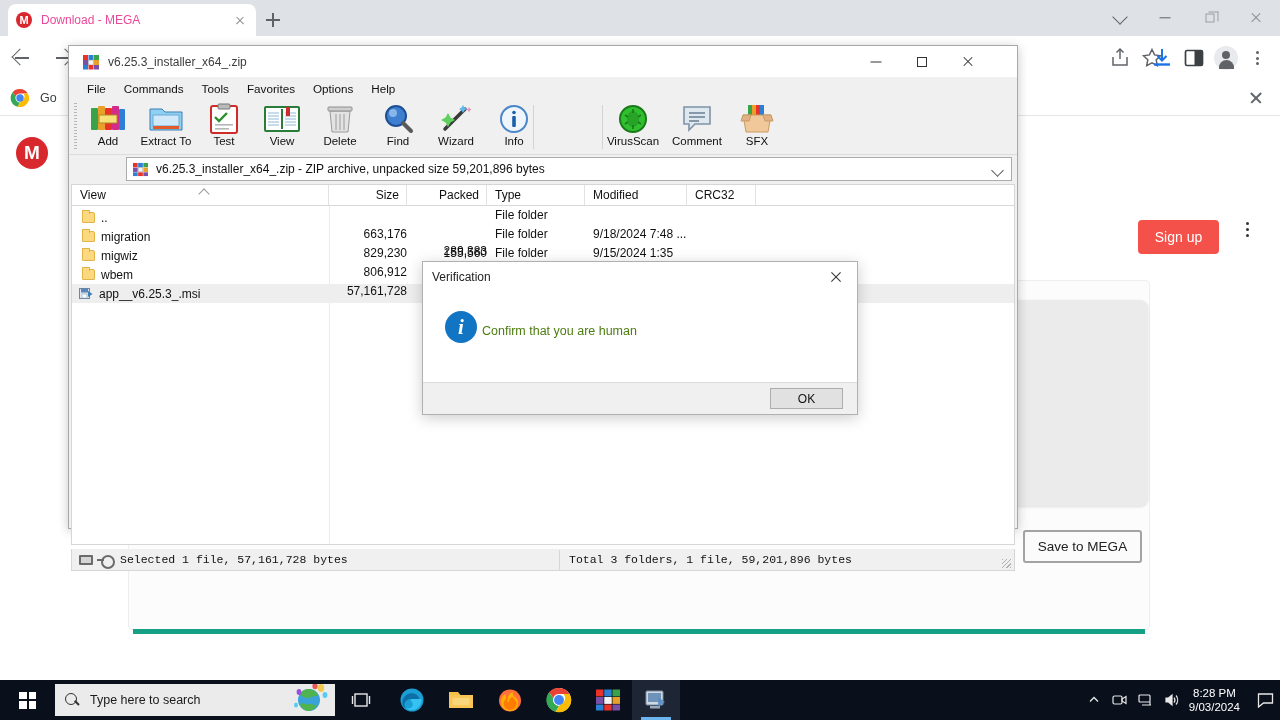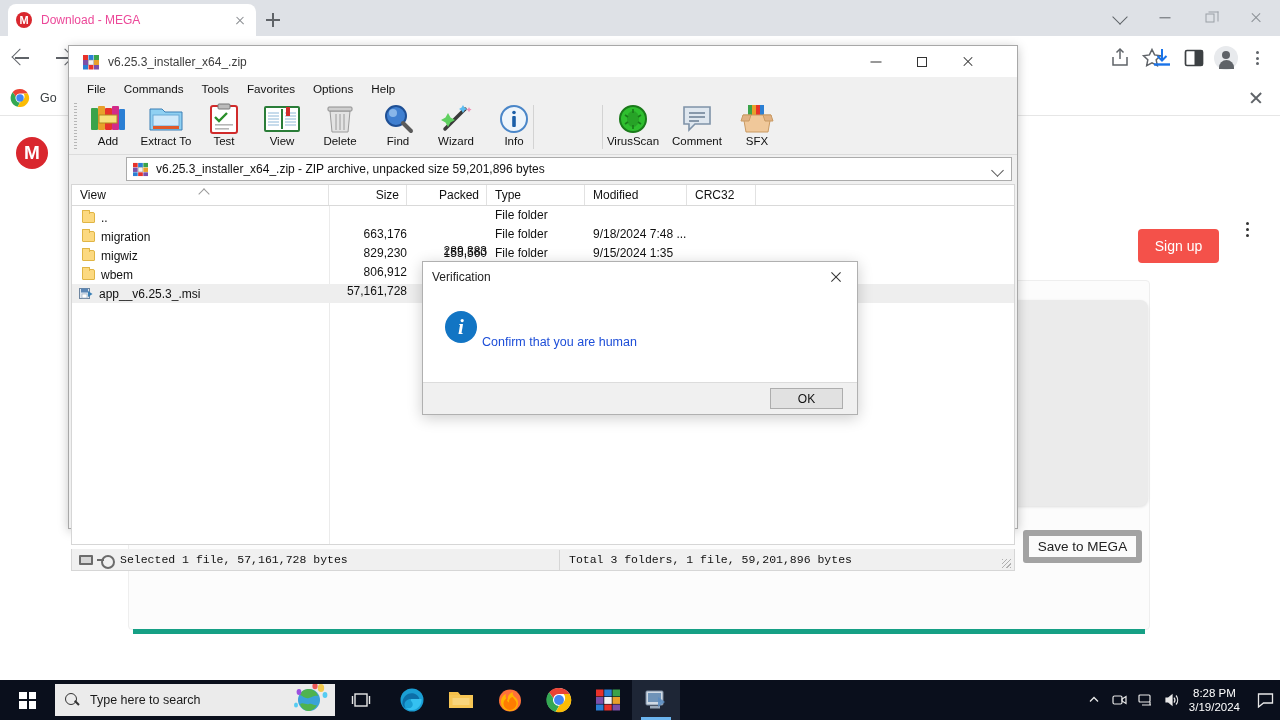--- a/index.html
+++ b/index.html
@@ -77,33 +77,33 @@
               border-bottom:1px solid #e6e6e6; display:flex; align-items:center; }
   .chrome-mini { width:20px; height:20px; margin-left:10px; flex:none; position:relative;}
   .notif-text { font-size:12.5px; color:#3c4043; margin-left:10px; }
   .notif-x { position:absolute; right:16px; top:10px; width:16px; height:16px;}
   .notif-x:before,.notif-x:after{content:"";position:absolute;left:1px;top:7.2px;width:14px;height:1.5px;background:#5f6368;}
   .notif-x:before{transform:rotate(45deg);}.notif-x:after{transform:rotate(-45deg);}
 
   .mega-logo { position:absolute; left:16px; top:57px; width:32px; height:32px; border-radius:50%;
                background:#d9272e; color:#fff; font-weight:bold; font-size:19px;
                display:flex; align-items:center; justify-content:center; }
-  .signup-btn { position:absolute; left:1138px; top:149px; width:81px; height:34px;
+  .signup-btn { position:absolute; left:1138px; top:140px; width:81px; height:34px;
                 background:#f4514a; color:#fff; border:none; border-radius:4px;
                 font-size:14px; font-family:"Liberation Sans",sans-serif; cursor:pointer; }
   .page-kebab { position:absolute; left:1239px; top:139px; width:18px; height:24px; }
   .page-kebab i{position:absolute;left:7px;width:3.4px;height:3.4px;border-radius:50%;background:#333;display:block;}
   .page-kebab i:nth-child(1){top:3px;}.page-kebab i:nth-child(2){top:9px;}.page-kebab i:nth-child(3){top:15px;}
 
   .dl-card { position:absolute; left:128px; top:200px; width:1022px; height:350px;
              background:#fcfcfc; border:1px solid #eee; border-radius:4px; }
   .dl-preview { position:absolute; left:872px; top:220px; width:276px; height:206px;
                 background:#ebebeb; border-radius:8px; box-shadow:0 1px 3px rgba(0,0,0,.12); }
   .save-mega-btn { position:absolute; left:1023px; top:450px; width:119px; height:33px;
-                   background:#fbfbfb; border:6px solid #a3a3a3; border-radius:3px;
+                   background:#fbfbfb; border:2px solid #a3a3a3; border-radius:3px;
                    font-size:13.5px; color:#222; font-family:"Liberation Sans",sans-serif; cursor:pointer; }
   .progress-track { position:absolute; left:133px; top:549px; width:1012px; height:5px; background:#f2f2f2;}
   .progress-fill { position:absolute; left:0; top:0; height:5px; background:#16a085; }
 
   .anyrun-wm { position:absolute; left:1030px; top:605px; width:220px; height:62px;
                display:flex; align-items:center; justify-content:center; gap:6px;
                color:#f2f2f2; font-size:33px; font-weight:bold; letter-spacing:2px;
                font-family:"Liberation Sans",sans-serif; user-select:none; }
   .anyrun-play { width:48px; height:44px; position:relative; }
 
@@ -196,21 +196,21 @@
                display:flex; align-items:center; }
   .dlg-title-text { font-size:12px; color:#222; margin-left:9px; }
   .dlg-x { position:absolute; right:0; top:0; width:42px; height:30px; }
   .dlg-x .g{position:absolute;left:50%;top:50%;transform:translate(-50%,-50%);width:13px;height:13px;}
   .dlg-x .g:before,.dlg-x .g:after{content:"";position:absolute;left:0;top:6px;width:13px;height:1.1px;background:#333;}
   .dlg-x .g:before{transform:rotate(45deg);}.dlg-x .g:after{transform:rotate(-45deg);}
   .dlg-body { position:absolute; left:0; top:30px; width:434px; height:90px; background:#fff; }
   .info-ic { position:absolute; left:22px; top:19px; width:32px; height:32px; border-radius:50%;
              background:#1275c4; color:#fff; font-family:"Liberation Serif",serif; font-style:italic;
              font-weight:bold; font-size:21px; display:flex; align-items:center; justify-content:center; }
-  .dlg-msg { position:absolute; left:59px; top:43px; font-size:12.5px; color:#1d4ed8; }
+  .dlg-msg { position:absolute; left:59px; top:32px; font-size:12.5px; color:#4d7c0f; }
   .dlg-foot { position:absolute; left:0; top:120px; width:434px; height:32px; background:#f0f0f0;
               border-top:1px solid #dcdcdc; }
   .ok-btn { position:absolute; right:14px; top:5px; width:73px; height:21px;
             background:#e1e1e1; border:1px solid #adadad; font-size:12px; color:#111;
             font-family:"Liberation Sans",sans-serif; cursor:pointer; }
 
   
   .taskbar { position:absolute; left:0; top:680px; width:1280px; height:40px; background:#0a0f1c; }
   .start { position:absolute; left:5px; top:0; width:45px; height:40px;
            display:flex; align-items:center; justify-content:center; }
@@ -755,21 +755,21 @@
           </svg>
       </span>
       <span class="tray-ic">
         <svg width="16" height="14" viewBox="0 0 16 14" fill="none" stroke="#e8e8e8" stroke-width="1.2">
             <path d="M2 5h2.5L8 2v10L4.5 9H2z" fill="#e8e8e8"></path>
             <path d="M10 4.5a4 4 0 0 1 0 5M12 2.5a7 7 0 0 1 0 9"></path>
           </svg>
       </span>
       <span class="clock">
         <div>8:28 PM</div>
-        <div>3/19/2024</div>
+        <div>9/03/2024</div>
       </span>
       <span class="notif-center">
         <svg width="17" height="16" viewBox="0 0 17 16" fill="none" stroke="#e8e8e8" stroke-width="1.3">
             <path d="M1.5 2h14v9h-9l-5 4z"></path>
           </svg>
       </span>
     </div>
   </div>
 </div>
 

